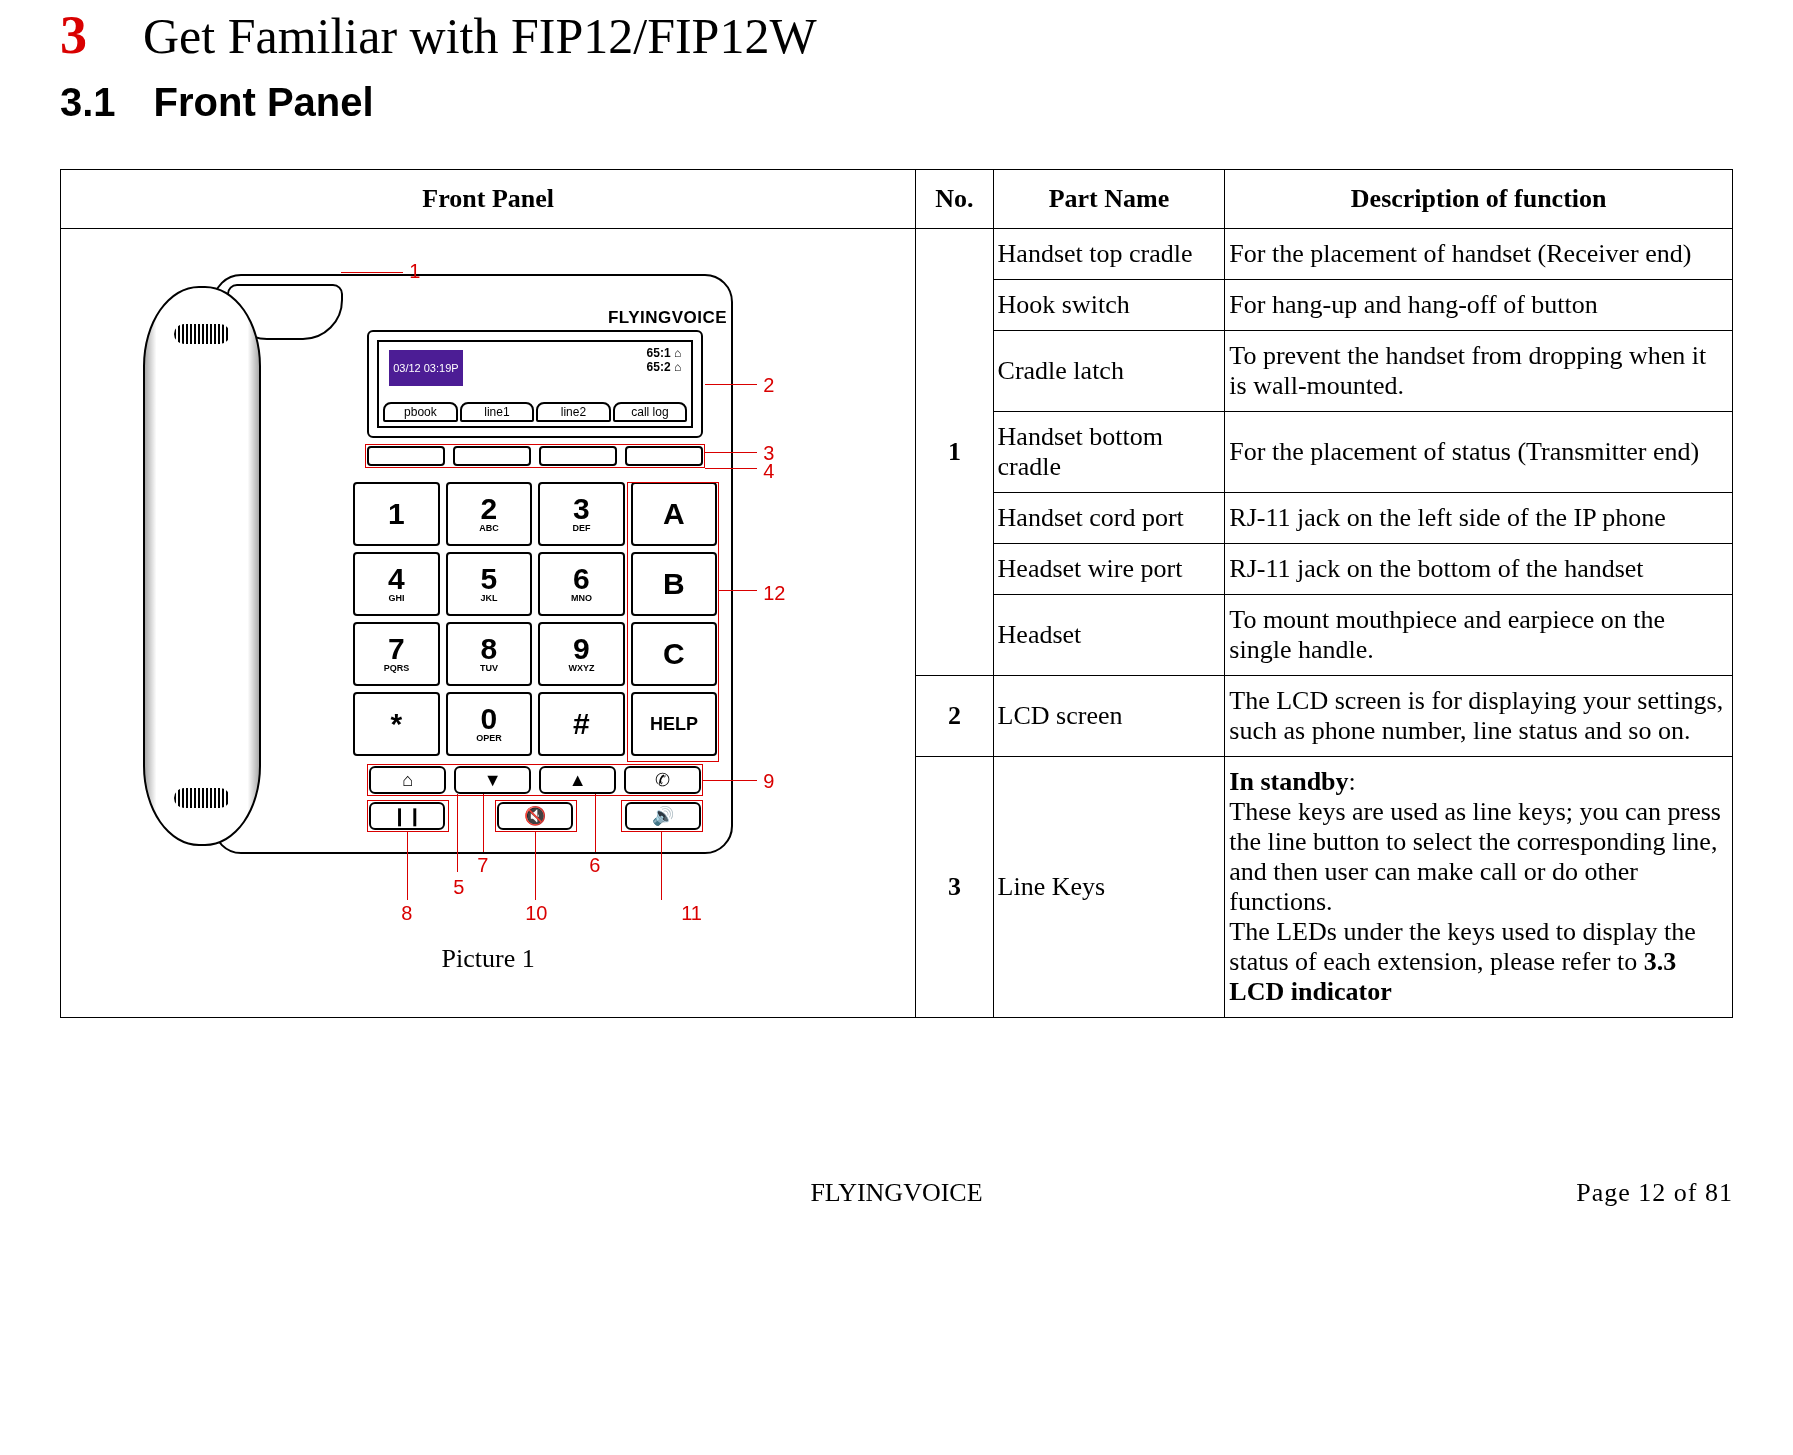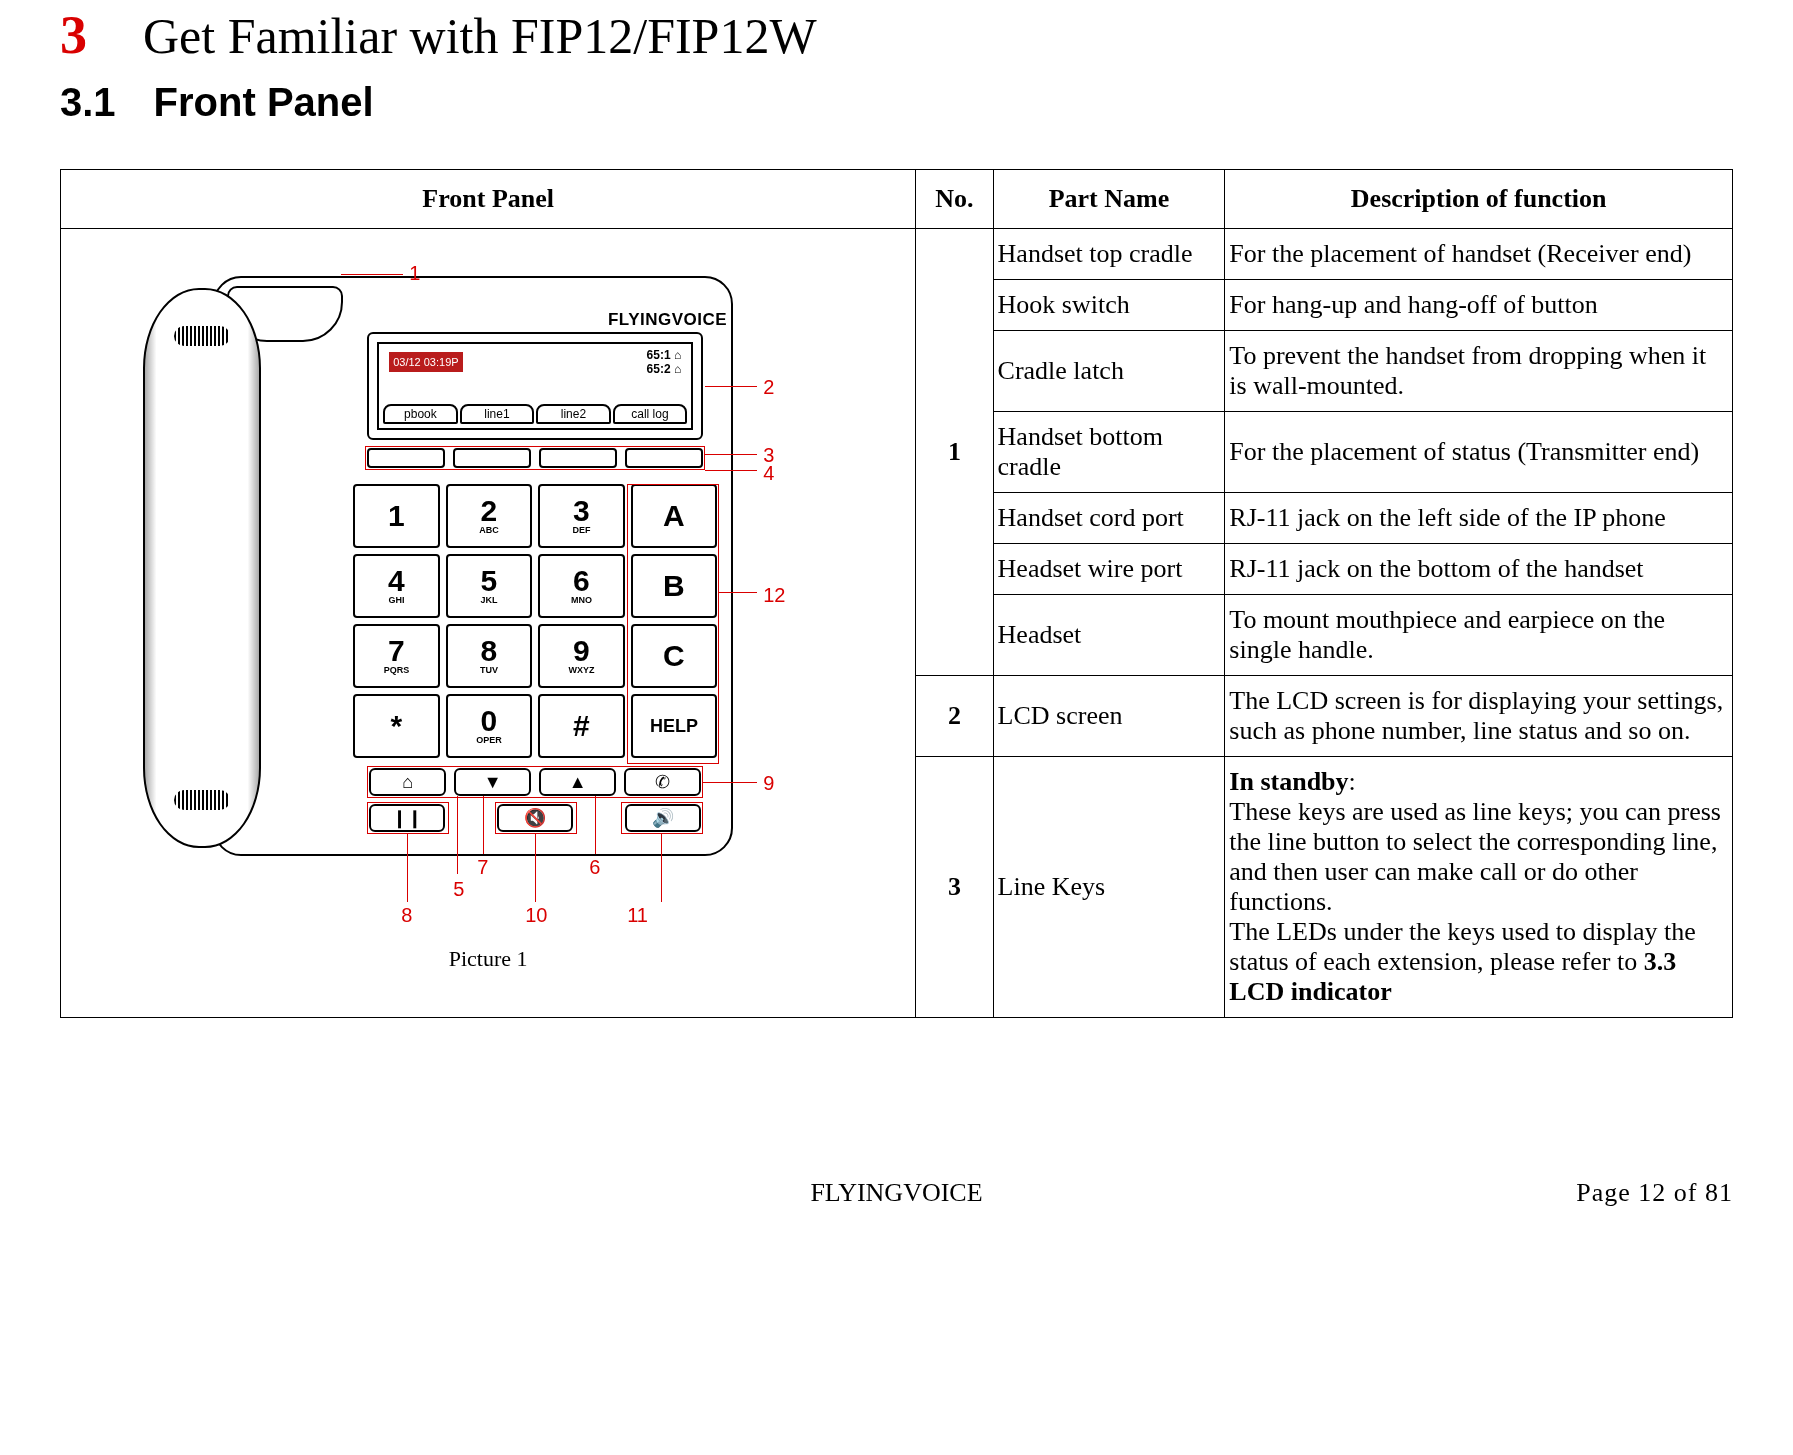--- a/index.html
+++ b/index.html
@@ -71,21 +71,21 @@
   .no-cell {
     text-align: center;
     font-weight: bold;
   }
   .pic-cell {
     text-align: center;
     padding: 24px 24px 32px 24px !important;
   }
   .caption {
     margin-top: 20px;
-    font-size: 22px;
+    font-size: 26px;
   }
   .func .bold { font-weight: bold; }
 
   .footer {
     width: 1793px;
     box-sizing: border-box;
     padding: 0 60px;
     margin-top: 120px;
     display: flex;
     justify-content: center;
@@ -176,22 +176,22 @@
   }
   .lcd-inner {
     width: 100%; height: 100%;
     border: 2px solid #000;
     box-sizing: border-box;
     position: relative;
     font-family: Arial, sans-serif;
   }
   .lcd-datetime {
     position: absolute; left: 10px; top: 8px;
-    background: #b91c1c; color: #fff;
-    font-size: 11px; padding: 4px 4px;
+    background: #4c1d95; color: #fff;
+    font-size: 11px; padding: 12px 4px;
   }
   .lcd-ext {
     position: absolute; right: 10px; top: 4px;
     font-size: 12px; font-weight: bold;
     line-height: 14px;
   }
   .lcd-softrow {
     position: absolute; left: 4px; right: 4px; bottom: 4px;
     display: flex; gap: 2px;
   }
@@ -429,21 +429,21 @@
           <div class="callout-box" style="left:224px; top:536px; width:82px; height:32px;"></div>
           <div class="callout-line" style="left:264px; top:568px; width:1px; height:68px;"></div>
           <div class="callout" style="left:258px; top:638px;">8</div>
 
           <div class="callout-box" style="left:352px; top:536px; width:82px; height:32px;"></div>
           <div class="callout-line" style="left:392px; top:568px; width:1px; height:68px;"></div>
           <div class="callout" style="left:382px; top:638px;">10</div>
 
           <div class="callout-box" style="left:478px; top:536px; width:82px; height:32px;"></div>
           <div class="callout-line" style="left:518px; top:568px; width:1px; height:68px;"></div>
-          <div class="callout" style="left:484px; top:638px;text-align:center;">11</div>
+          <div class="callout" style="left:538px; top:638px;text-align:center;">11</div>
         </div>
         <div class="caption">Picture 1</div>
       </td>
       <td rowspan="7" class="no-cell">1</td>
       <td>Handset top cradle</td>
       <td>For the placement of handset (Receiver end)</td>
     </tr>
     <tr>
       <td>Hook switch</td>
       <td>For hang-up and hang-off of button</td>

